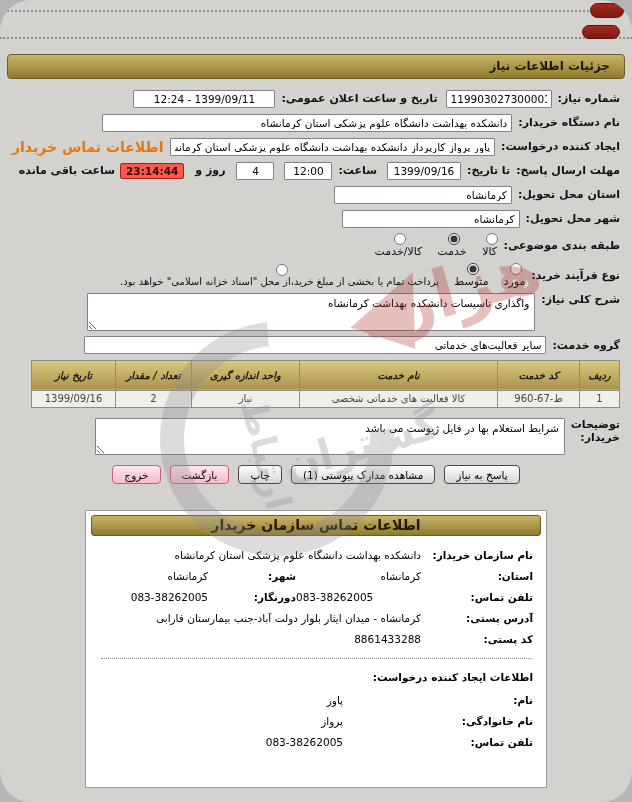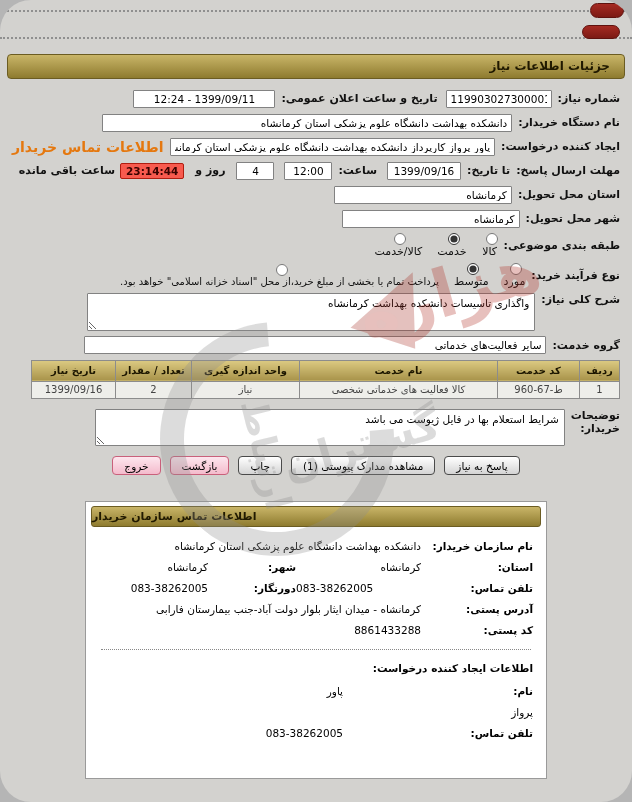--- a/index.html
+++ b/index.html
@@ -42,40 +42,40 @@
   .countdown { background:#f85a4e; border:1px solid #b01d10; color:#3a0300; font-weight:bold; padding:0 5px; height:16px; line-height:14px; font-size:10.5px; border-radius:2px; margin:0 5px; }
 
   .radio-wrap { display:flex; align-items:center; margin-left:15px; white-space:nowrap;flex-direction:column; }
   .radio-wrap input { width:12px; height:12px; margin-left:4px; accent-color:#333; cursor:pointer; }
   .note-text { font-size:10px; white-space:nowrap; }
 
   .section-title { font-weight:bold; font-size:11px; margin:9px 0 7px; }
 
   .svc-table { border-collapse:collapse; table-layout:fixed; width:588px; margin:2px 0 10px; }
   .svc-table th, .svc-table td { border:1px solid #8c8c8c; font-size:10px; padding:2px 3px; text-align:center; overflow:hidden; }
-  .svc-table th { background:linear-gradient(#dcca82,#a8934a); color:#1c1600; height:21px; }
+  .svc-table th { background:linear-gradient(#dcca82,#a8934a); color:#1c1600; height:30px;font-style:italic; }
   .svc-table td { background:#eeeeea; color:#444; height:17px; }
 
   .stack-label { display:flex; flex-direction:column; align-items:flex-start; font-weight:bold; margin-left:6px; }
 
   .btn-row { display:flex; justify-content:center; gap:9px; margin-top:10px; }
   .btn { height:19px; line-height:16px; padding:0 11px; font-size:10.5px; background:linear-gradient(#ffffff,#d4d4d4); border:1px solid #4a4a4a; border-radius:4px; color:#000; cursor:pointer; white-space:nowrap; }
   .btn.pink { background:linear-gradient(#fde6ee,#f4bbcc); border-color:#c9607b; }
 
   
   .watermark { position:absolute; top:252px; left:30px; width:560px; height:340px; opacity:.30; pointer-events:none; z-index:40; }
   .wm-ring { position:absolute; top:70px; left:130px; width:234px; height:234px; border:24px solid #8f8f8f; border-radius:50%; border-top-color:transparent; transform:rotate(40deg); }
   .wm-tri { position:absolute; top:16px; left:330px; width:0; height:0; border-left:42px solid transparent; border-right:26px solid transparent; border-bottom:72px solid #a8342a; transform:rotate(18deg); }
   .wm-w1 { position:absolute; top:2px; right:48px; font-size:66px; font-weight:bold; color:#b23127; transform:rotate(-16deg); }
   .wm-w2 { position:absolute; top:168px; right:148px; font-size:42px; font-weight:bold; color:#8c8c8c; transform:rotate(-16deg); }
   .wm-w3 { position:absolute; top:182px; right:268px; font-size:36px; font-weight:bold; color:#8c8c8c; transform:rotate(76deg); }
 
   
   .contact-panel { position:relative; width:462px; margin:26px auto 0; background:#fff; border:1px solid #9a9a9a; padding:4px 5px 30px; z-index:10; }
-  .panel-bar { height:21px; line-height:19px; text-align:left; font-size:11px; border-radius:3px; }
+  .panel-bar { height:21px; line-height:19px; text-align:center; font-size:14px; border-radius:3px; }
   .c-body { padding:13px 8px 0; font-size:10.5px; color:#000; }
   .c-row { display:flex; align-items:flex-start; margin-bottom:9px; }
   .c-label { font-weight:bold; width:112px; flex-shrink:0; }
   .c-label2 { font-weight:bold; width:88px; flex-shrink:0; }
   .c-val1 { width:125px; flex-shrink:0; }
   .c-label.w190 { width:190px; }
   .c-div { border-top:1px dotted #888; margin:13px 2px 12px; }
   .creator-title { font-weight:bold; margin-bottom:11px; }
 </style>
 </head>
@@ -274,20 +274,21 @@
       <div class="c-div"></div>
 
       <div class="creator-title">اطلاعات ایجاد کننده درخواست:</div>
 
       <div class="c-row">
         <span class="c-label w190">نام:</span>
         <span>پاور</span>
       </div>
 
       <div class="c-row">
+        <span class="c-label w190">نام خانوادگی:</span>
         <span>پرواز</span>
       </div>
 
       <div class="c-row">
         <span class="c-label w190">تلفن تماس:</span>
         <span class="ltr">083-38262005</span>
       </div>
 
     </div>
   </div>

